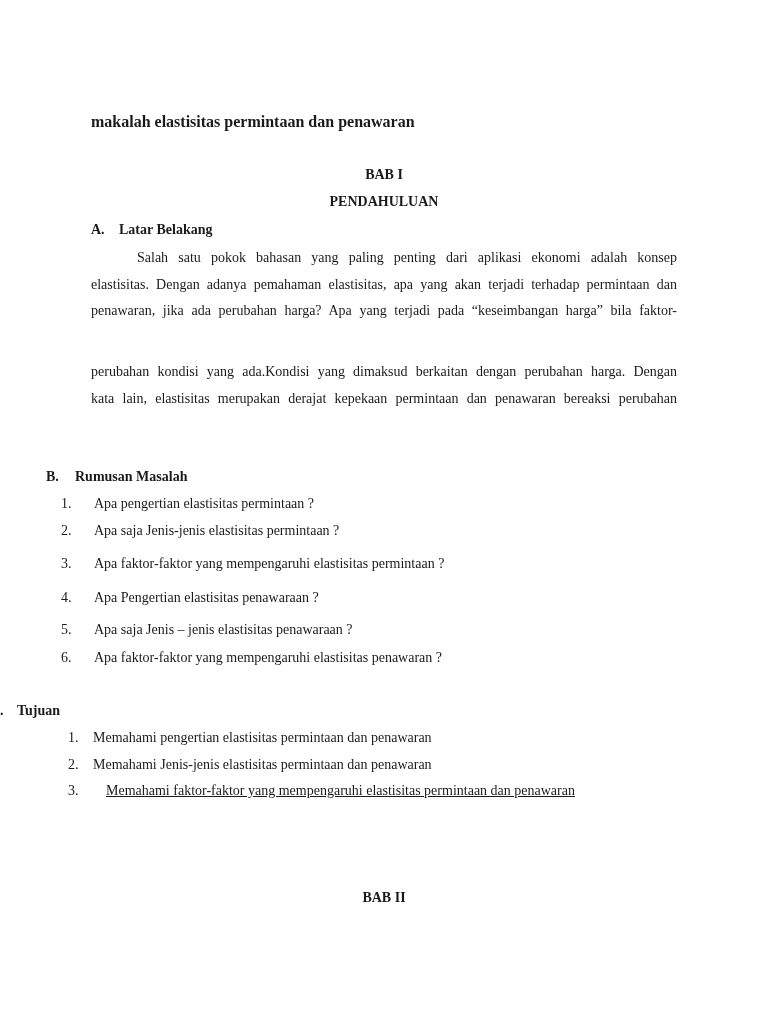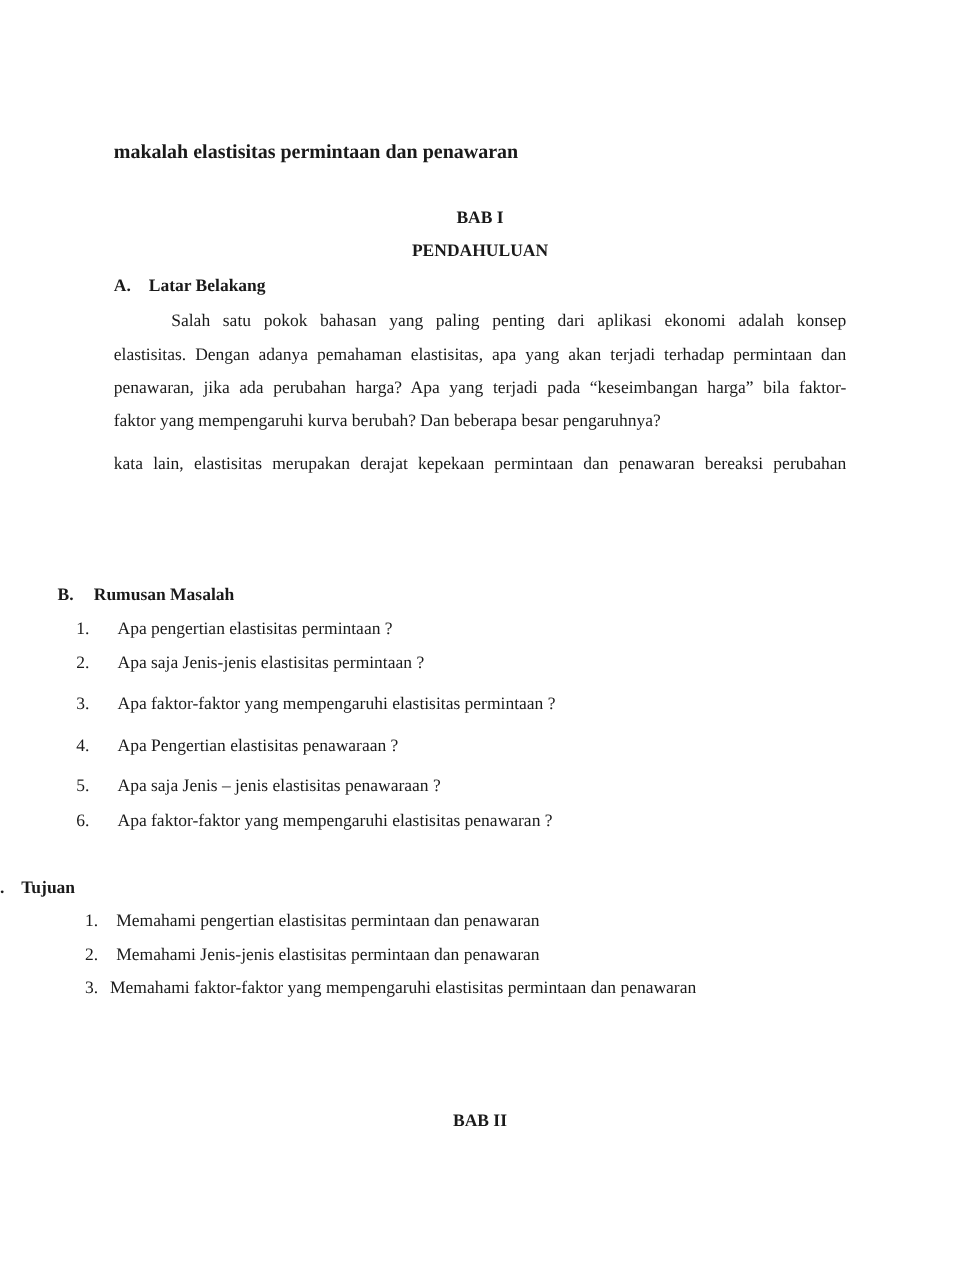--- a/index.html
+++ b/index.html
@@ -70,24 +70,24 @@
   <div class="abs center" style="top:194px;">PENDAHULUAN</div>
 
   <div>
     <div class="abs heading" style="left:91px; top:222px;">A.</div>
     <div class="abs heading" style="left:119px; top:222px;">Latar Belakang</div>
 
     <div class="para" style="top:245px;">
       <span class="line" style="padding-left:46px;">Salah satu pokok bahasan yang paling penting dari aplikasi ekonomi adalah konsep</span>
       <span class="line">elastisitas. Dengan adanya pemahaman elastisitas, apa yang akan terjadi terhadap permintaan dan</span>
       <span class="line">penawaran, jika ada perubahan harga? Apa yang terjadi pada “keseimbangan harga” bila faktor-</span>
-      <span class="line last">faktor yang mempengaruhi kurva berubah? Dan beberapa besar pengaruhnya?</span>
     </div>
 
     <div class="para" style="top:359px;">
+      <span class="line">perubahan kondisi yang ada.Kondisi yang dimaksud berkaitan dengan perubahan harga. Dengan</span>
       <span class="line">kata lain, elastisitas merupakan derajat kepekaan permintaan  dan penawaran bereaksi perubahan</span>
     </div>
   </div>
 
   <div>
     <div class="abs heading" style="left:46px; top:469px;">B.</div>
     <div class="abs heading" style="left:75px; top:469px;">Rumusan Masalah</div>
 
     <div class="list-item" style="top:496px; left:61px;">
       <span class="num">1.</span>
@@ -130,18 +130,18 @@
     <div class="list-item" style="top:730px; left:93px;">Memahami pengertian elastisitas permintaan dan penawaran</div>
 
     <div class="list-item" style="top:757px; left:68px;">
       <span class="num">2.</span>
     </div>
     <div class="list-item" style="top:757px; left:93px;">Memahami Jenis-jenis elastisitas permintaan dan penawaran</div>
 
     <div class="list-item" style="top:783px; left:68px;">
       <span class="num">3.</span>
     </div>
-    <div class="list-item" style="top:783px; left:88px;">Memahami faktor-faktor yang mempengaruhi elastisitas permintaan dan penawaran</div>
+    <div class="list-item" style="top:783px; left:106px;text-decoration:underline;">Memahami faktor-faktor yang mempengaruhi elastisitas permintaan dan penawaran</div>
   </div>
 
   <div class="abs center" style="top:890px;">BAB II</div>
 
 </div>
 
 </body></html>

